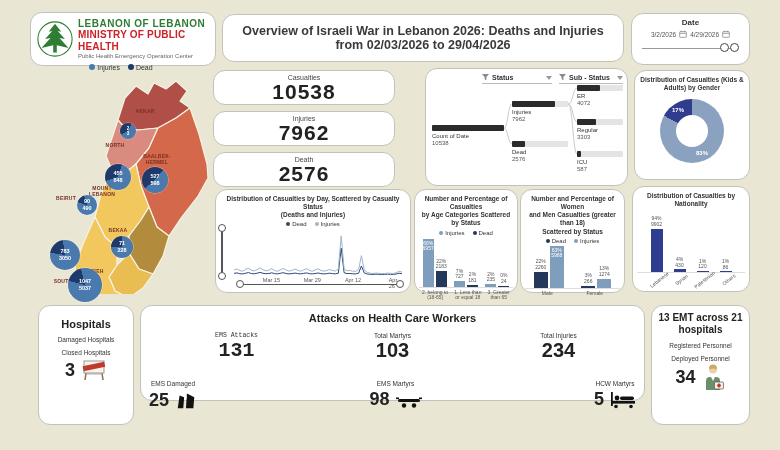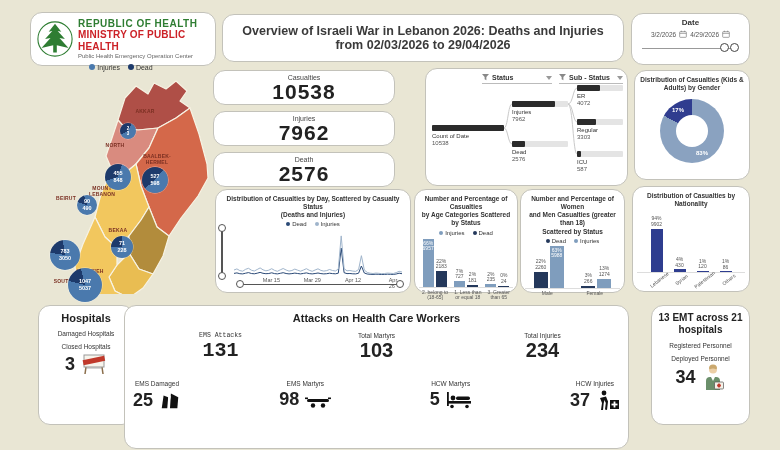--- a/index.html
+++ b/index.html
@@ -77,26 +77,26 @@
   .bgroup{display:flex;flex-direction:column;align-items:center;}
   .bars{display:flex;gap:2px;align-items:flex-end;}
   .bunit{position:relative;display:flex;flex-direction:column;justify-content:flex-end;}
   .blab{font-size:5px;line-height:1.15;text-align:center;color:#555;display:flex;flex-direction:column;margin-bottom:1px;}
   .bunit.inside .blab{position:absolute;top:2px;left:-2px;right:-2px;color:#fff;z-index:2;margin:0;}
   .bar{width:100%;}
   .xlab{font-size:5px;color:#555;text-align:center;line-height:1.15;margin-top:2px;white-space:pre-line;}
   .xlab.rot{transform:rotate(-38deg);transform-origin:top center;margin-top:5px;white-space:nowrap;}
 
   
-  .hospitals-panel{left:38px;top:305px;width:96px;height:120px;padding:6px 5px;text-align:center;}
+  .hospitals-panel{left:38px;top:305px;width:96px;height:120px;padding:12px 5px;text-align:center;}
   .h-title{font-size:11px;font-weight:bold;color:#222;}
   .stat-label{font-size:6.5px;color:#333;margin-top:6px;}
   .stat-row{display:flex;align-items:center;justify-content:center;gap:6px;margin-top:2px;}
   .stat-num{font-size:18px;font-weight:600;color:#222;}
-  .attacks-panel{left:124px;top:305px;width:505px;height:144px;}
+  .attacks-panel{left:140px;top:305px;width:505px;height:96px;}
   .a-title{text-align:center;font-size:11px;font-weight:bold;color:#222;margin-top:6px;}
   .a-top{position:absolute;top:26px;left:0;right:0;}
   .a-top .astat{position:absolute;text-align:center;transform:translateX(-50%);}
   .astat .stat-label{margin-top:0;}
   .a-top .stat-num{font-size:20px;}
   .a-bottom{position:absolute;top:74px;left:8px;right:8px;display:flex;justify-content:space-between;}
   .a-bottom .astat{text-align:center;}
   .emt-panel{left:651px;top:305px;width:99px;height:120px;padding:6px 4px;text-align:center;}
   .emt-title{font-size:10px;font-weight:bold;color:#222;line-height:1.2;}
   svg{display:block;}
@@ -106,21 +106,21 @@
 <body>
 
 <div class="canvas">
 
   <div class="panel logo-panel">
     <svg class="ico" width="36" height="38" viewBox="0 0 40 42">
       <circle cx="20" cy="21" r="19" fill="none" stroke="#2e7d32" stroke-width="1.2"></circle>
       <path fill="#2e7d32" d="M20 4 L27 13 L23 12 L31 21 L25 20 L35 31 L22 28 L22 36 L18 36 L18 28 L5 31 L15 20 L9 21 L17 12 L13 13 Z"></path>
     </svg>
     <div class="logo-text">
-      <div class="logo-l1">REPUBLIC OF HEALTH</div>
+      <div class="logo-l1">LEBANON OF LEBANON</div>
       <div class="logo-l2">MINISTRY OF PUBLIC HEALTH</div>
       <div class="logo-l3">Public Health Emergency Operation Center</div>
     </div>
   </div>
 
   <div class="panel title-panel">
     <span>Overview of Israeli War in Lebanon 2026: Deaths and Injuries from 02/03/2026 to 29/04/2026</span>
   </div>
 
   <div class="panel date-panel">
@@ -556,33 +556,20 @@
           <svg class="ico" width="26" height="20" viewBox="0 0 26 20">
               <rect x="1" y="2" width="1.8" height="14" fill="#111"></rect>
               <circle cx="7" cy="8" r="2.4" fill="#111"></circle>
               <rect x="10" y="6.5" width="14" height="3.4" rx="1.7" fill="#111"></rect>
               <rect x="1" y="11" width="24" height="2.6" fill="#111"></rect>
               <circle cx="6" cy="16.5" r="1.8" fill="#111"></circle>
               <circle cx="21" cy="16.5" r="1.8" fill="#111"></circle>
             </svg>
         </div>
       </div>
-      <div class="astat">
-        <div class="stat-label">HCW Injuries</div>
-        <div class="stat-row">
-            <span class="stat-num">37</span>
-          <svg class="ico" width="24" height="22" viewBox="0 0 24 22">
-              <circle cx="8" cy="4" r="2.4" fill="#111"></circle>
-              <path fill="#111" d="M5 21l1-7-2-5 6-1.5 2 5-1 8.5-2-.5.8-6.5-1.3-3-.8 3.2L7 21z"></path>
-              <rect x="14" y="11" width="9" height="9" fill="#111"></rect>
-              <rect x="17.6" y="12.5" width="1.8" height="6" fill="#fff"></rect>
-              <rect x="15.5" y="14.6" width="6" height="1.8" fill="#fff"></rect>
-            </svg>
-        </div>
-      </div>
     </div>
   </div>
 
   <div class="panel emt-panel">
     <div class="emt-title">13 EMT across 21 hospitals</div>
     <div class="stat-label">Registered Personnel</div>
     <div class="stat-label">Deployed Personnel</div>
     <div class="stat-row">
       <span class="stat-num">34</span>
       <svg class="ico" width="24" height="26" viewBox="0 0 24 26">

